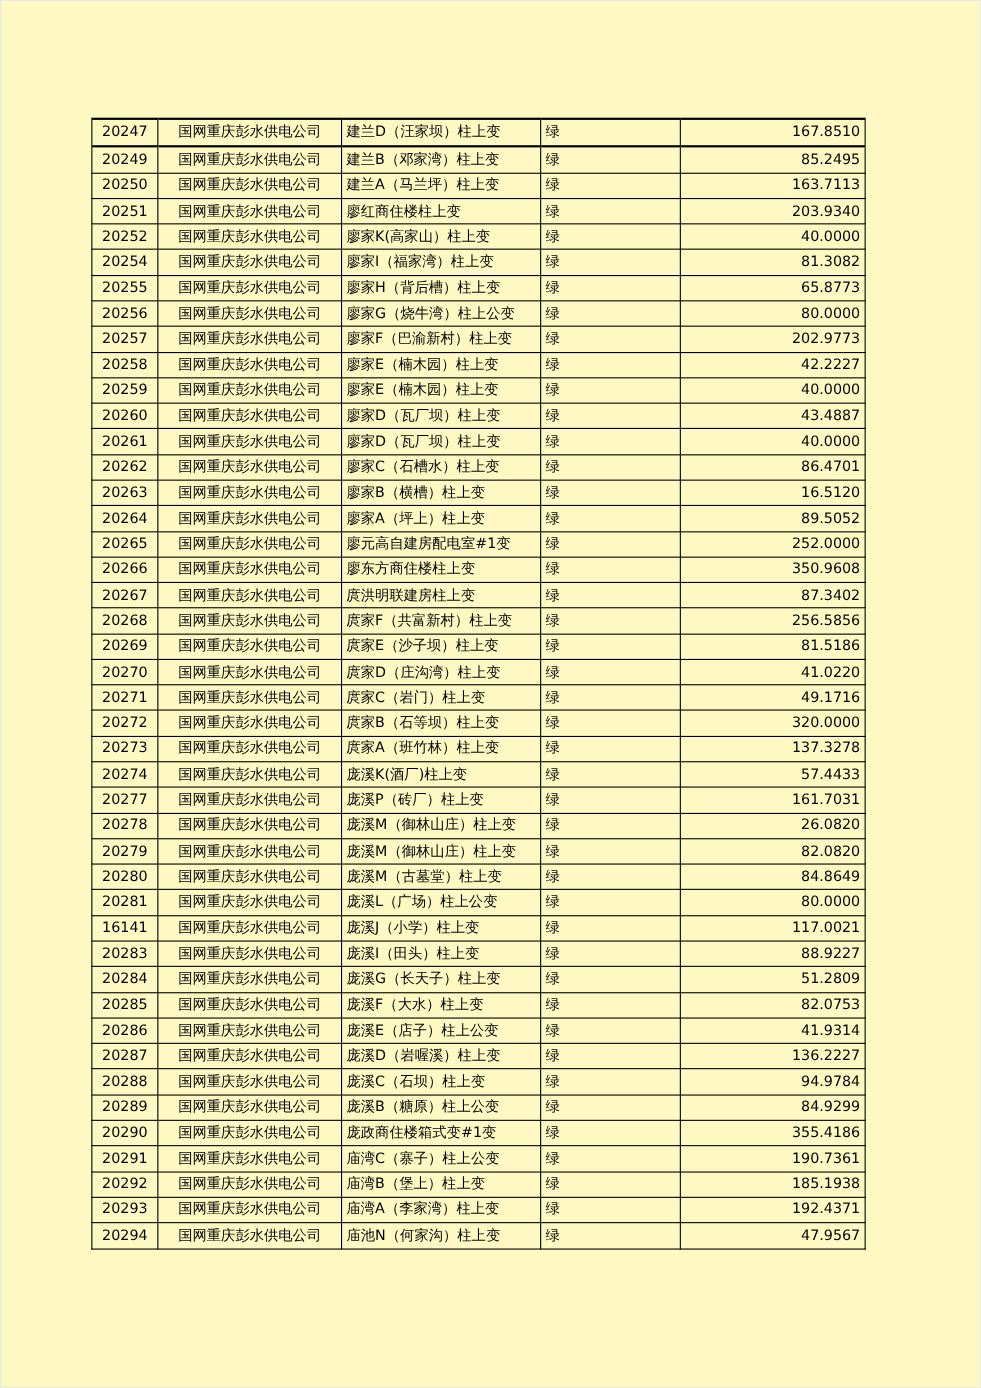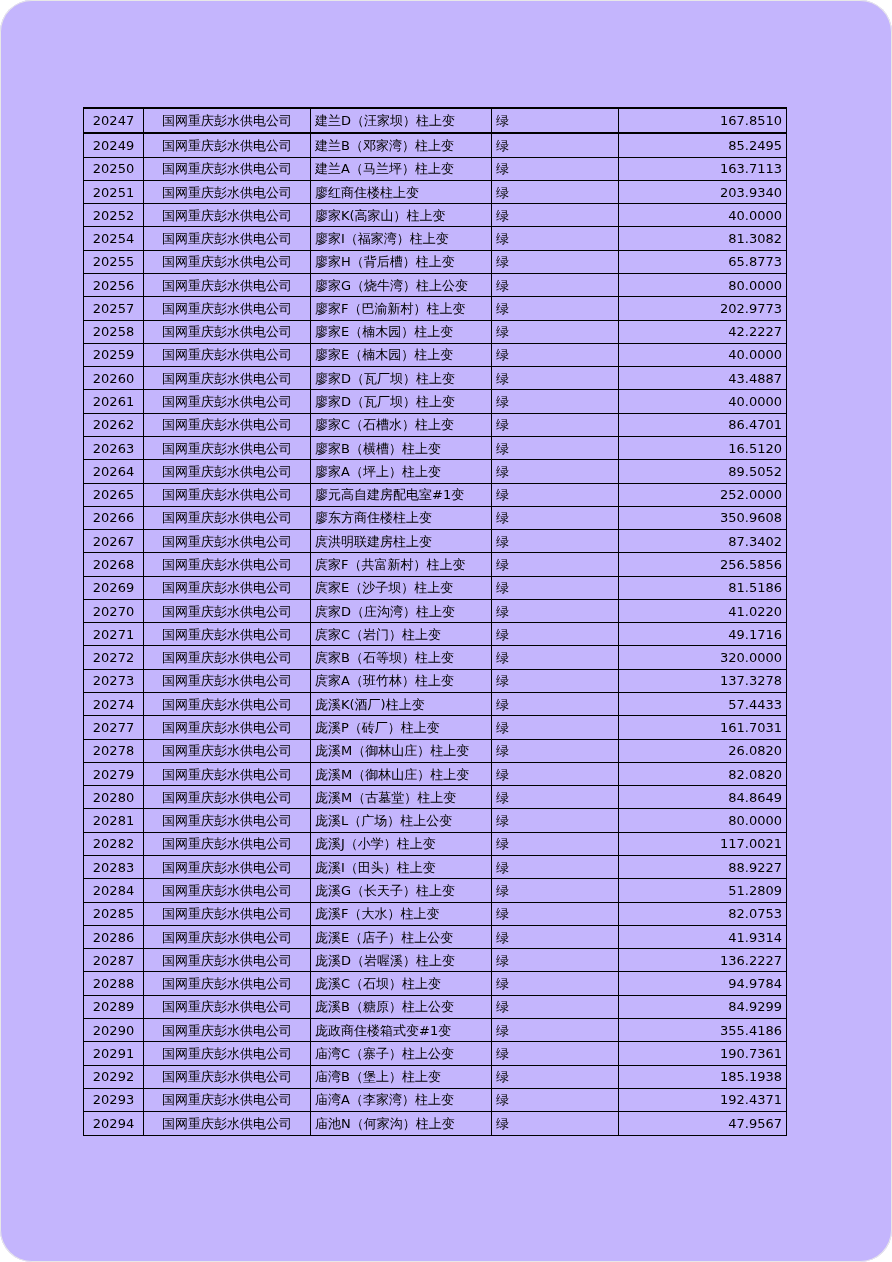--- a/index.html
+++ b/index.html
@@ -9,23 +9,22 @@
     width: 892px;
     height: 1262px;
     font-family: "DejaVu Sans", "Liberation Sans", sans-serif;
     color: #000000;
     overflow: hidden;
   }
   .page {
     position: relative;
     width: 892px;
     height: 1262px;
-    background: #c4b5fd;
+    background: #fef9c3;
     box-shadow: inset 0 0 0 1px #e8e8e8;
-    border-radius: 32px;
   }
   table.data-table {
     position: absolute;
     left: 83px;
     top: 107px;
     width: 703px;
     height: 1029px;
     border-collapse: collapse;
     table-layout: fixed;
     font-size: 13px;
@@ -278,21 +277,21 @@
     <td class="col-value">84.8649</td>
   </tr>
         <tr>
     <td class="col-id">20281</td>
     <td class="col-company">国网重庆彭水供电公司</td>
     <td class="col-name">庞溪L（广场）柱上公变</td>
     <td class="col-status">绿</td>
     <td class="col-value">80.0000</td>
   </tr>
         <tr>
-    <td class="col-id">20282</td>
+    <td class="col-id">16141</td>
     <td class="col-company">国网重庆彭水供电公司</td>
     <td class="col-name">庞溪J（小学）柱上变</td>
     <td class="col-status">绿</td>
     <td class="col-value">117.0021</td>
   </tr>
         <tr>
     <td class="col-id">20283</td>
     <td class="col-company">国网重庆彭水供电公司</td>
     <td class="col-name">庞溪I（田头）柱上变</td>
     <td class="col-status">绿</td>

